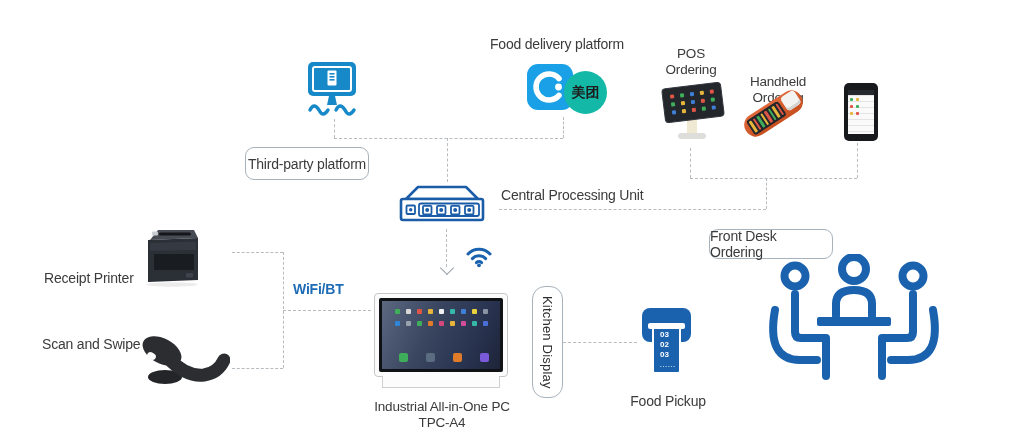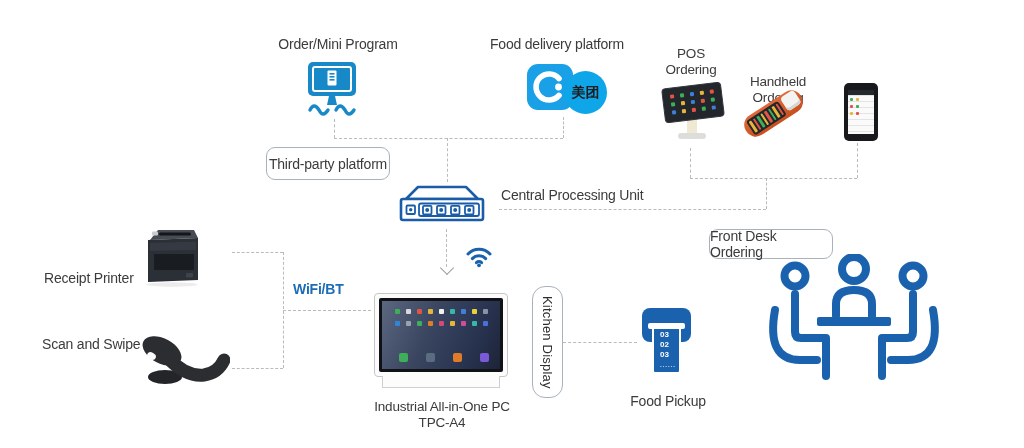--- a/index.html
+++ b/index.html
@@ -10,21 +10,21 @@
   .ctr{text-align:center;}
   .two{line-height:15.5px;font-size:13.5px;}
   .pillbox{position:absolute;border:1px solid #a8b2bb;border-radius:9px;background:#fff;
            display:flex;align-items:center;justify-content:center;font-size:14px;letter-spacing:-0.2px;}
   .dh{position:absolute;height:0;border-top:1px dashed #b7bcc0;}
   .dv{position:absolute;width:0;border-left:1px dashed #b7bcc0;}
   .chev{position:absolute;width:9px;height:9px;border-left:1.5px solid #99a0a7;
         border-bottom:1.5px solid #99a0a7;transform:rotate(-45deg);}
   
   .eleme{position:absolute;left:527px;top:64px;width:46px;height:46px;border-radius:11px;background:#19a0e6;}
-  .meituan{position:absolute;left:564px;top:71px;width:43px;height:43px;border-radius:50%;background:#0ea5e9;
+  .meituan{position:absolute;left:564px;top:71px;width:43px;height:43px;border-radius:50%;background:#14b8a6;
            display:flex;align-items:center;justify-content:center;font-size:14px;font-weight:bold;color:#1d1d1d;}
   
   .pos-screen{position:absolute;left:1px;top:2px;width:58px;height:33px;background:#23262b;border-radius:4px;
               transform:rotate(-7deg);border:1px solid #33373e;}
   .pos-grid{position:absolute;left:7px;top:6px;display:grid;grid-template-columns:repeat(5,1fr);gap:4px 6px;width:44px;}
   .pos-grid i{width:4px;height:4px;border-radius:1px;display:block;}
   .pos-col{position:absolute;left:25px;top:35px;width:10px;height:15px;background:#efe8d2;}
   .pos-base{position:absolute;left:16px;top:50px;width:28px;height:6px;background:#dddddb;border-radius:3px;}
   
   .hh-body{position:absolute;left:2px;top:18px;width:65px;height:23px;border-radius:11px;
@@ -64,21 +64,20 @@
   .kiosk-ticket{position:absolute;left:10px;top:17px;width:29px;height:49px;background:#1b62ae;
                 border:2px solid #fff;border-radius:3px;box-sizing:border-box;
                 color:#fff;font-size:8px;font-weight:bold;line-height:10px;padding:3px 0 0 6px;}
   svg{display:block;}
 </style>
 </head>
 <body>
 
 <div id="canvas">
 
-  <div class="lbl ctr" style="left:268px;top:36px;width:140px;">Order/Mini Program</div>
   <div class="lbl ctr" style="left:483px;top:36px;width:148px;">Food delivery platform</div>
 
   <div class="lbl ctr two" style="left:652px;top:46px;width:78px;">
     <span>POS</span><br>
     <span>Ordering</span>
   </div>
   <div class="lbl ctr two" style="left:735px;top:46px;width:86px;margin-top:28px;">
     <span>Handheld</span><br>
     <span>Ordering</span>
   </div>
@@ -153,21 +152,21 @@
     <div class="phone-dots">
         <i style="background: rgb(63, 174, 90);"></i>
         <i style="background: rgb(232, 181, 59);"></i>
         <i style="background: rgb(224, 85, 69);"></i>
         <i style="background: rgb(63, 174, 90);"></i>
         <i style="background: rgb(232, 181, 59);"></i>
         <i style="background: rgb(224, 85, 69);"></i>
       </div>
   </div>
 
-  <div class="pillbox" style="left:266px;top:147px;width:122px;height:31px;">
+  <div class="pillbox" style="left:245px;top:147px;width:122px;height:31px;">
     <span>Third-party platform</span>
   </div>
 
   <div class="abs" style="left:396px;top:184px;width:92px;height:40px;">
     <svg width="92" height="40" viewBox="0 0 92 40">
       <polygon points="10,15 22,3 70,3 82,15" fill="#fff" stroke="#1a5ca8" stroke-width="2.6" stroke-linejoin="round"></polygon>
       <rect x="5" y="15" width="82" height="21" rx="2" fill="#fff" stroke="#1a5ca8" stroke-width="2.6"></rect>
       <rect x="10.5" y="21.5" width="8.5" height="8.5" rx="1" fill="none" stroke="#1a5ca8" stroke-width="1.8"></rect>
       <circle cx="14.7" cy="25.7" r="1.7" fill="#1a5ca8"></circle>
       <rect x="23" y="19.5" width="60" height="12.5" rx="2" fill="none" stroke="#1a5ca8" stroke-width="1.8"></rect>

